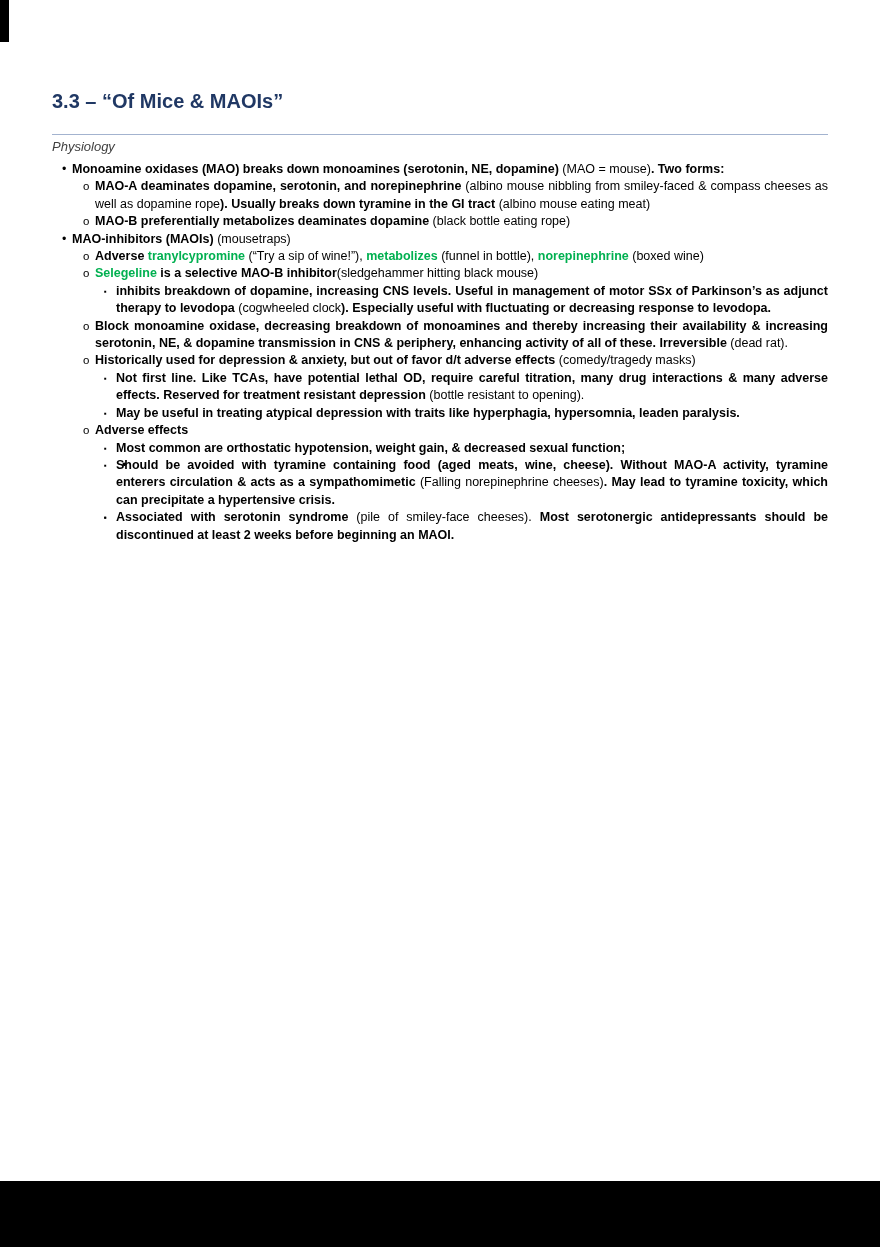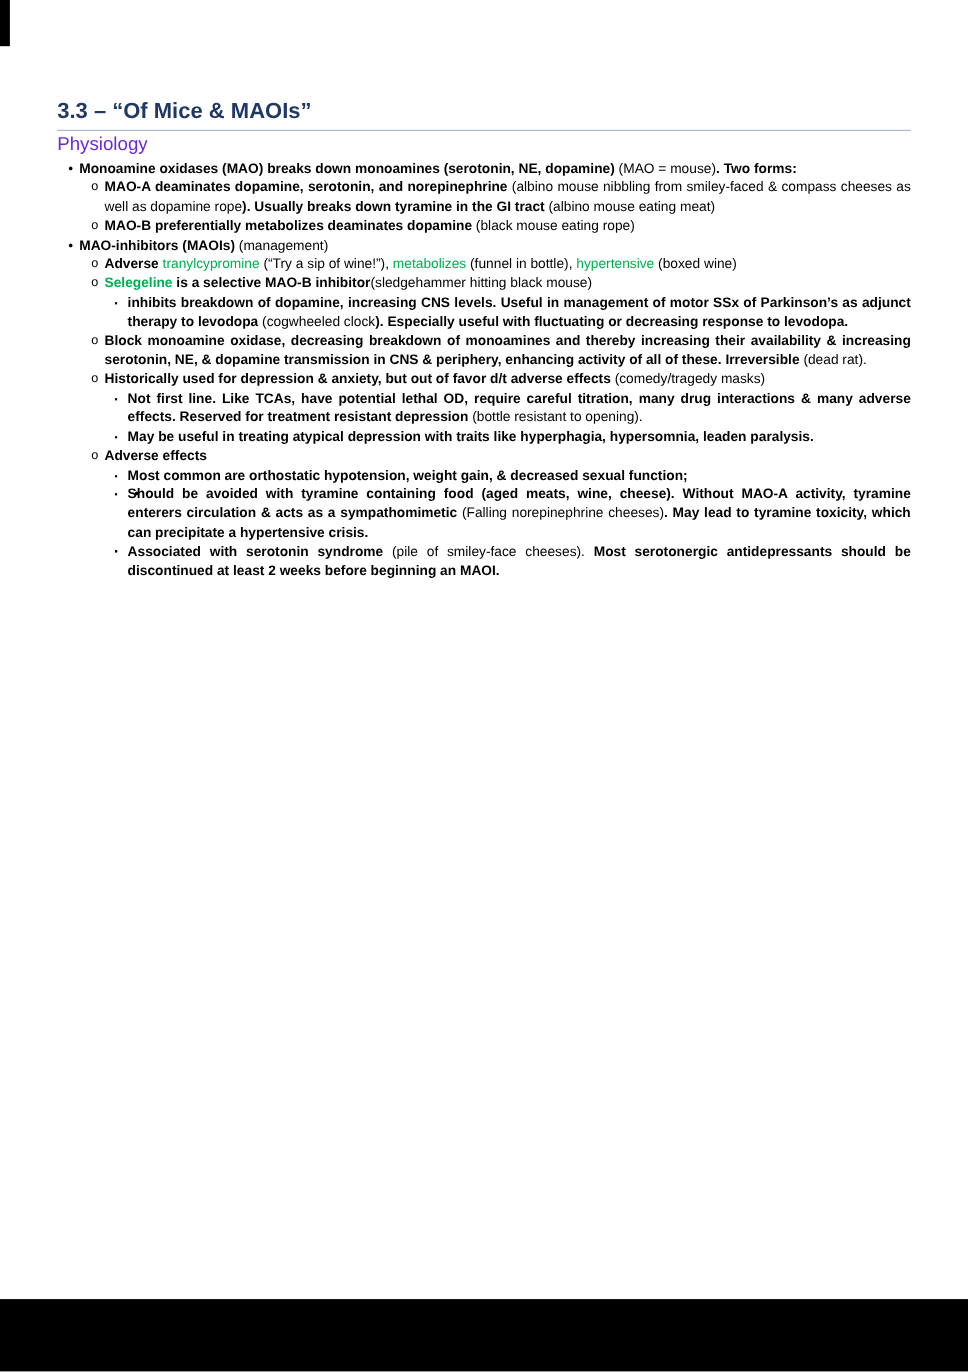--- a/index.html
+++ b/index.html
@@ -20,28 +20,29 @@
     width: 880px; height: 66px; background: #000000;
   }
   .content {
     position: absolute; left: 52px; top: 88px; width: 776px;
   }
   .title {
     font-size: 20px;
     font-weight: 700;
     color: #203864;
     line-height: 26px;
-    padding-bottom: 4px;
+    padding-bottom: 20px;
     border-bottom: 1px solid #a3b3cf;
   }
   .subtitle {
     margin-top: 4px;
-    font-size: 17px;
+    font-size: 13px;
     line-height: 15px;
-    color: #6d28d9;
+    font-style: italic;
+    color: #404040;
   }
   .doc-body { margin-top: 7px; }
   .line {
     position: relative;
     font-size: 12.5px;
     line-height: 17.4px;
     color: #000000;
     text-align: justify;
   }
   .line .marker { position: absolute; top: 0; }
@@ -50,37 +51,37 @@
   .level-1 { padding-left: 43px; }
   .level-1 > .marker { left: 31px; }
   .level-2 { padding-left: 64px; }
   .level-2 > .marker { left: 52px; }
   .level-3 { padding-left: 82px; }
   .level-3 > .marker { left: 70px; }
   .m-square { font-size: 8px; top: 1px; }
   .m-bullet { font-size: 12.5px; }
   .m-circle { font-size: 11.5px; }
   .b { font-weight: 700; }
-  .green { color: #00b050; }
+  .green { color: #00b050; font-weight: bold; }
 </style>
 </head>
 <body>
 
 <div class="page">
   <div class="artifact-top"></div>
 
   <div class="content">
     <div class="title">3.3 – “Of Mice &amp; MAOIs”</div>
     <div class="subtitle">Physiology</div>
     <div class="doc-body">
         <div class="line level-0"><span class="marker m-bullet">•</span><span class="b">Monoamine oxidases (MAO) breaks down monoamines (serotonin, NE, dopamine) </span><span>(MAO = mouse)</span><span class="b">. Two forms:</span></div>
         <div class="line level-1"><span class="marker m-circle">o</span><span class="b">MAO-A deaminates dopamine, serotonin, and norepinephrine </span><span>(albino mouse nibbling from smiley-faced &amp; compass cheeses as well as dopamine rope</span><span class="b">). Usually breaks down tyramine in the GI tract </span><span>(albino mouse eating meat)</span></div>
-        <div class="line level-1"><span class="marker m-circle">o</span><span class="b">MAO-B preferentially metabolizes deaminates dopamine </span><span>(black mouse eating rope)</span></div>
-        <div class="line level-0"><span class="marker m-bullet">•</span><span class="b">MAO-inhibitors (MAOIs) </span><span>(management)</span></div>
-        <div class="line level-1"><span class="marker m-circle">o</span><span class="b">Adverse </span><span class="green">tranylcypromine </span><span>(“Try a sip of wine!”), </span><span class="green">metabolizes </span><span>(funnel in bottle), </span><span class="green">hypertensive </span><span>(boxed wine)</span></div>
+        <div class="line level-1"><span class="marker m-circle">o</span><span class="b">MAO-B preferentially metabolizes deaminates dopamine </span><span>(black bottle eating rope)</span></div>
+        <div class="line level-0"><span class="marker m-bullet">•</span><span class="b">MAO-inhibitors (MAOIs) </span><span>(mousetraps)</span></div>
+        <div class="line level-1"><span class="marker m-circle">o</span><span class="b">Adverse </span><span class="green">tranylcypromine </span><span>(“Try a sip of wine!”), </span><span class="green">metabolizes </span><span>(funnel in bottle), </span><span class="green">norepinephrine </span><span>(boxed wine)</span></div>
         <div class="line level-1"><span class="marker m-circle">o</span><span class="b green">Selegeline </span><span class="b">is a selective MAO-B inhibitor</span><span>(sledgehammer hitting black mouse)</span></div>
         <div class="line level-2"><span class="marker m-square">▪</span><span class="b">inhibits breakdown of dopamine, increasing CNS levels. Useful in management of motor SSx of Parkinson’s as adjunct therapy to levodopa </span><span>(cogwheeled clock</span><span class="b">). Especially useful with fluctuating or decreasing response to levodopa.</span></div>
         <div class="line level-1"><span class="marker m-circle">o</span><span class="b">Block monoamine oxidase, decreasing breakdown of monoamines and thereby increasing their availability &amp; increasing serotonin, NE, &amp; dopamine transmission in CNS &amp; periphery, enhancing activity of all of these. Irreversible </span><span>(dead rat).</span></div>
         <div class="line level-1"><span class="marker m-circle">o</span><span class="b">Historically used for depression &amp; anxiety, but out of favor d/t adverse effects </span><span>(comedy/tragedy masks)</span></div>
         <div class="line level-2"><span class="marker m-square">▪</span><span class="b">Not first line. Like TCAs, have potential lethal OD, require careful titration, many drug interactions &amp; many adverse effects. Reserved for treatment resistant depression </span><span>(bottle resistant to opening).</span></div>
         <div class="line level-2"><span class="marker m-square">▪</span><span class="b">May be useful in treating atypical depression with traits like hyperphagia, hypersomnia, leaden paralysis.</span></div>
         <div class="line level-1"><span class="marker m-circle">o</span><span class="b">Adverse effects</span></div>
         <div class="line level-2"><span class="marker m-square">▪</span><span class="b">Most common are orthostatic hypotension, weight gain, &amp; decreased sexual function;</span></div>
         <div class="line level-3"><span class="marker m-bullet">•</span></div>
         <div class="line level-2"><span class="marker m-square">▪</span><span class="b">Should be avoided with tyramine containing food (aged meats, wine, cheese). Without MAO-A activity, tyramine enterers circulation &amp; acts as a sympathomimetic </span><span>(Falling norepinephrine cheeses)</span><span class="b">. May lead to tyramine toxicity, which can precipitate a hypertensive crisis.</span></div>

